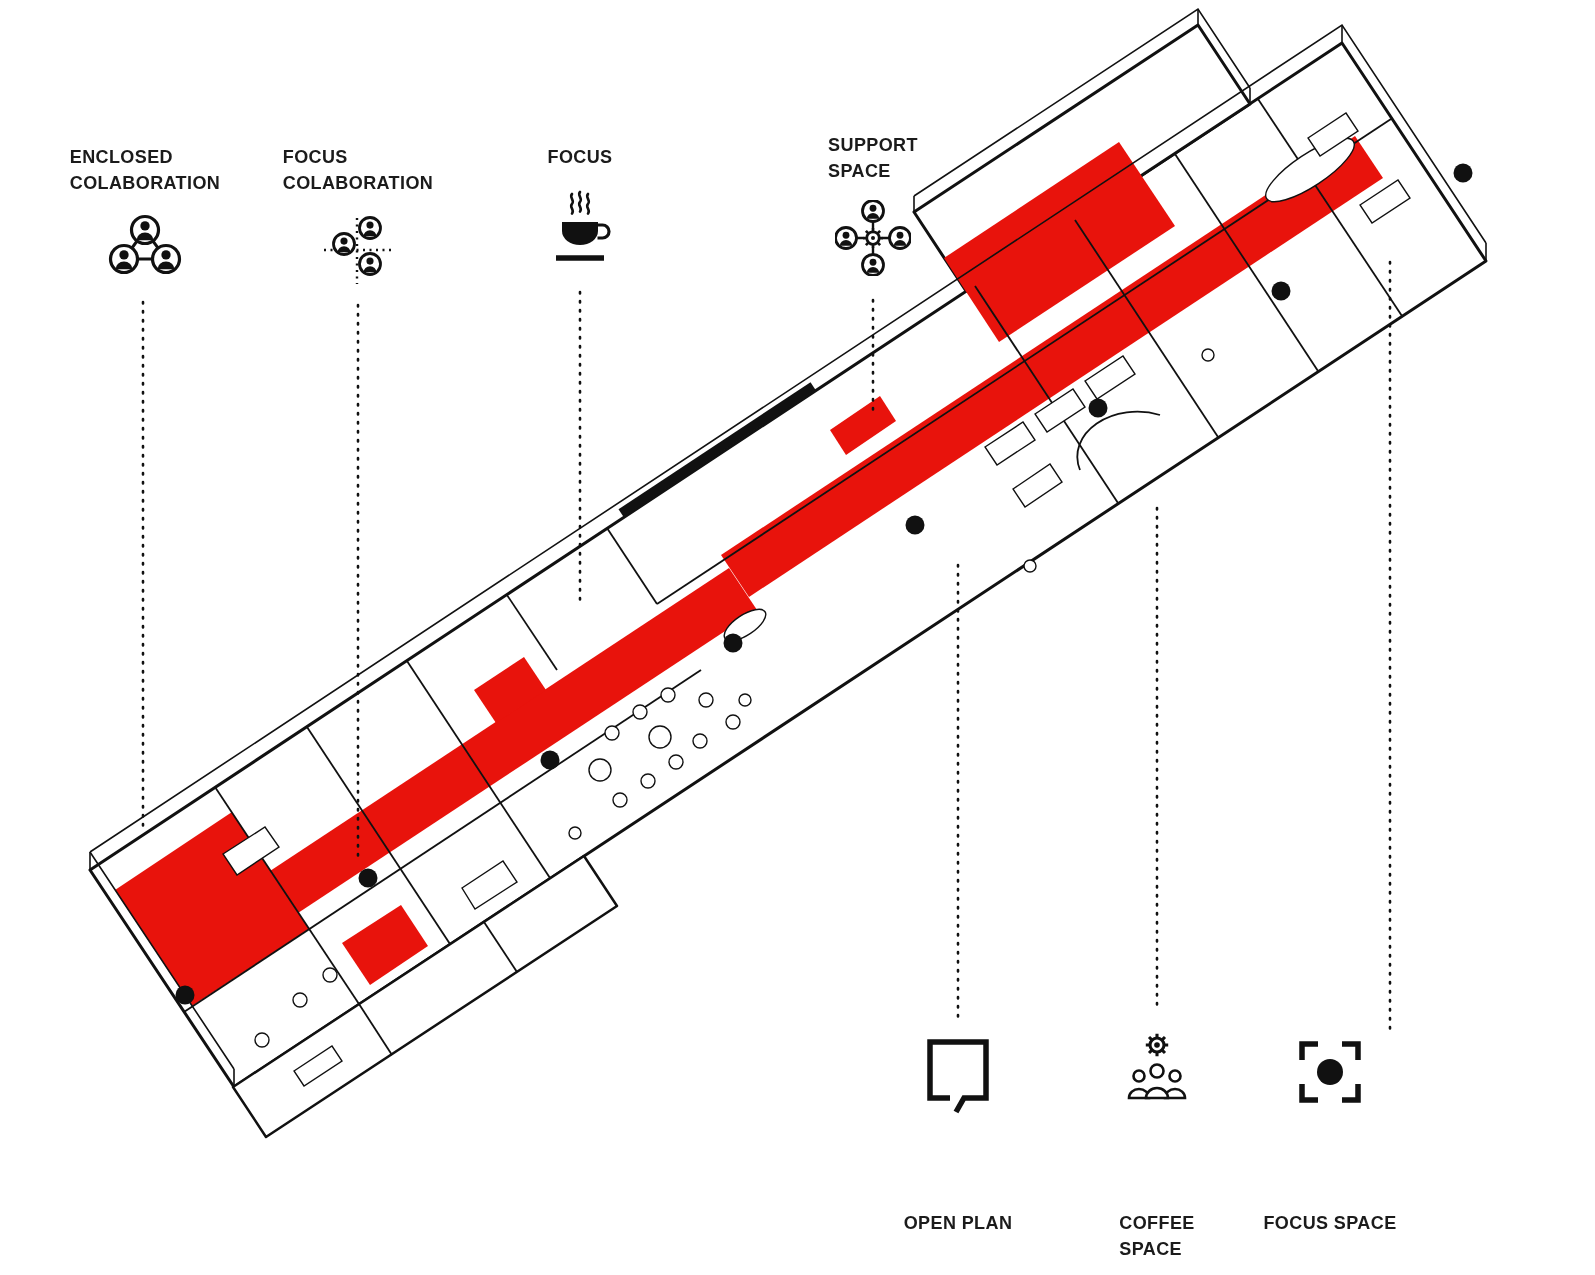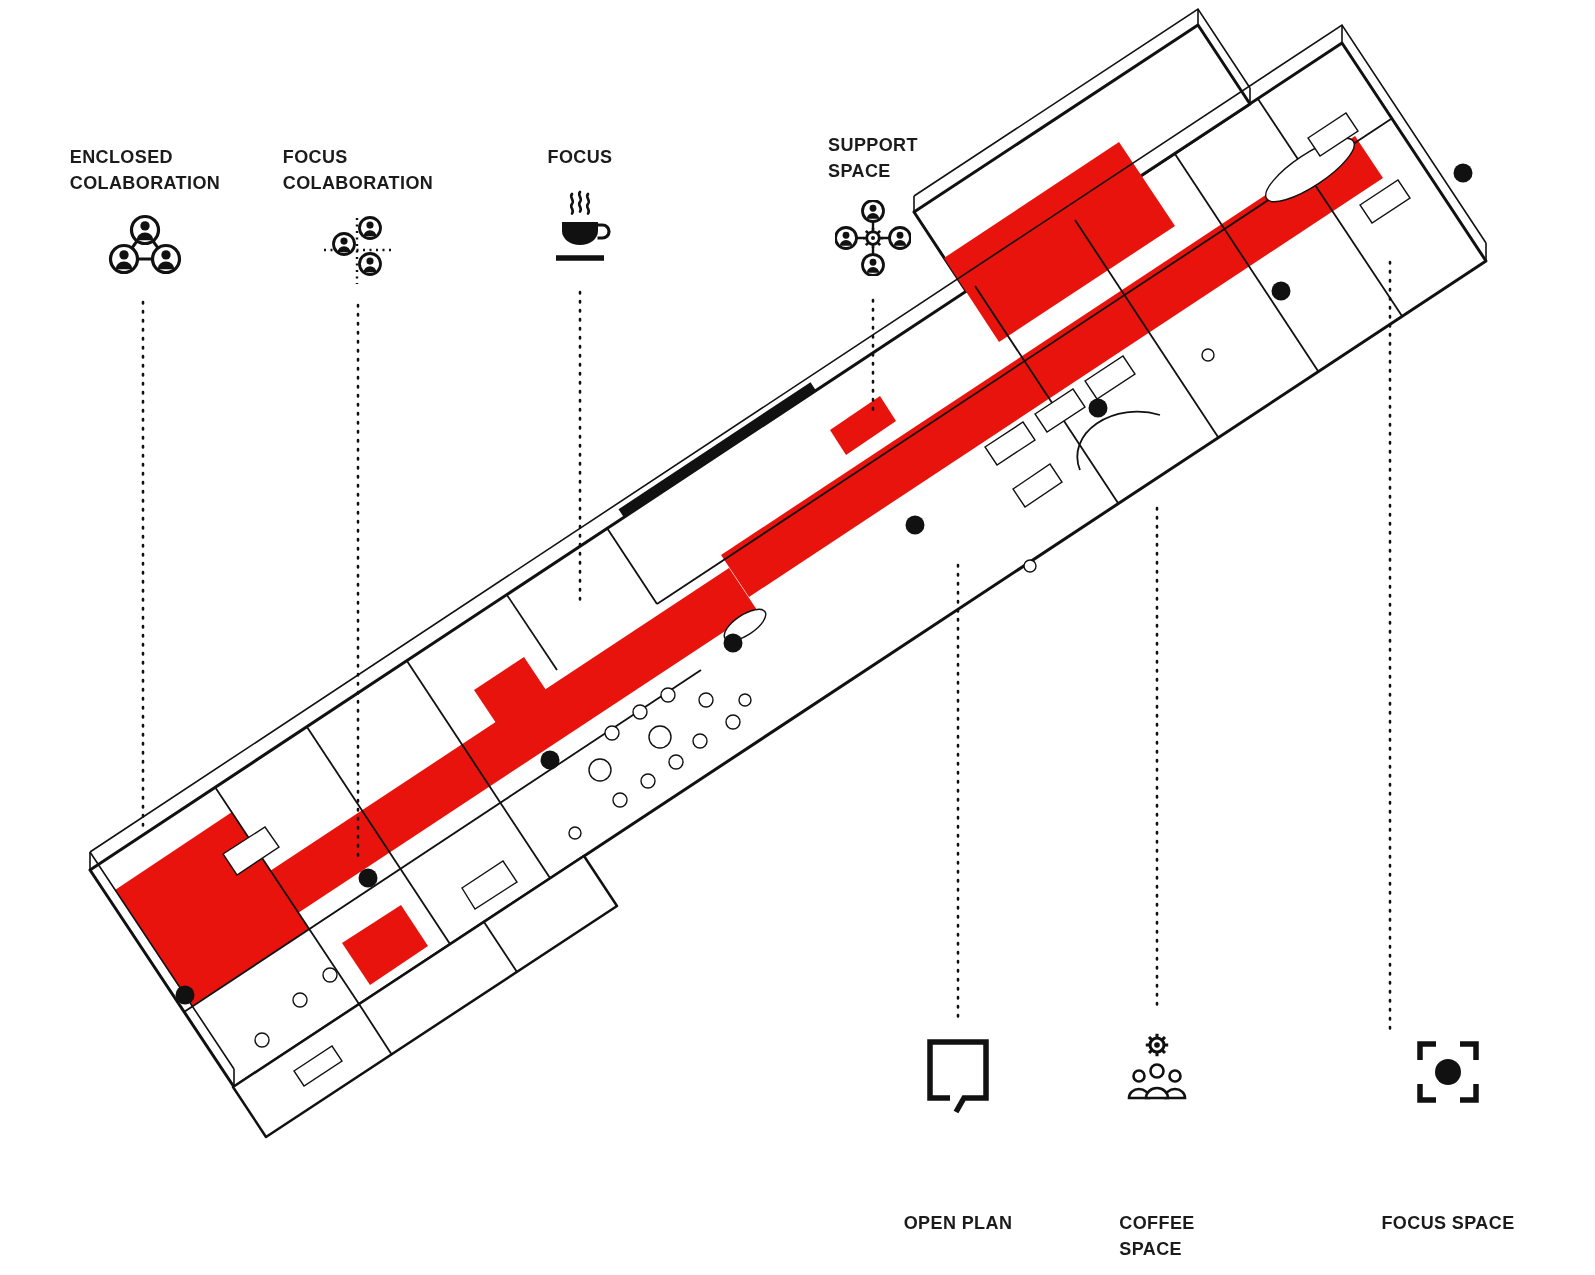--- a/index.html
+++ b/index.html
@@ -245,21 +245,21 @@
         <circle cx="42" cy="41" r="6.5"></circle>
         <path d="M31,68 a11,10 0 0 1 22,0 Z"></path>
       </g>
     </svg>
     <div class="label">
       <span>COFFEE</span>
       <span>SPACE</span>
     </div>
   </div>
 
-  <div class="callout bottom" style="left:1448px;top:1030px">
+  <div class="callout bottom" style="left:1330px;top:1030px">
     <svg width="84" height="84" viewBox="0 0 84 84">
       <path d="M14,30 V14 H30 M54,14 H70 V30 M70,54 V70 H54 M30,70 H14 V54" fill="none" stroke="#111" stroke-width="5.5"></path>
       <circle cx="42" cy="42" r="13" fill="#111"></circle>
     </svg>
     <div class="label">
       <span>FOCUS SPACE</span>
       <span></span>
     </div>
   </div>
 

